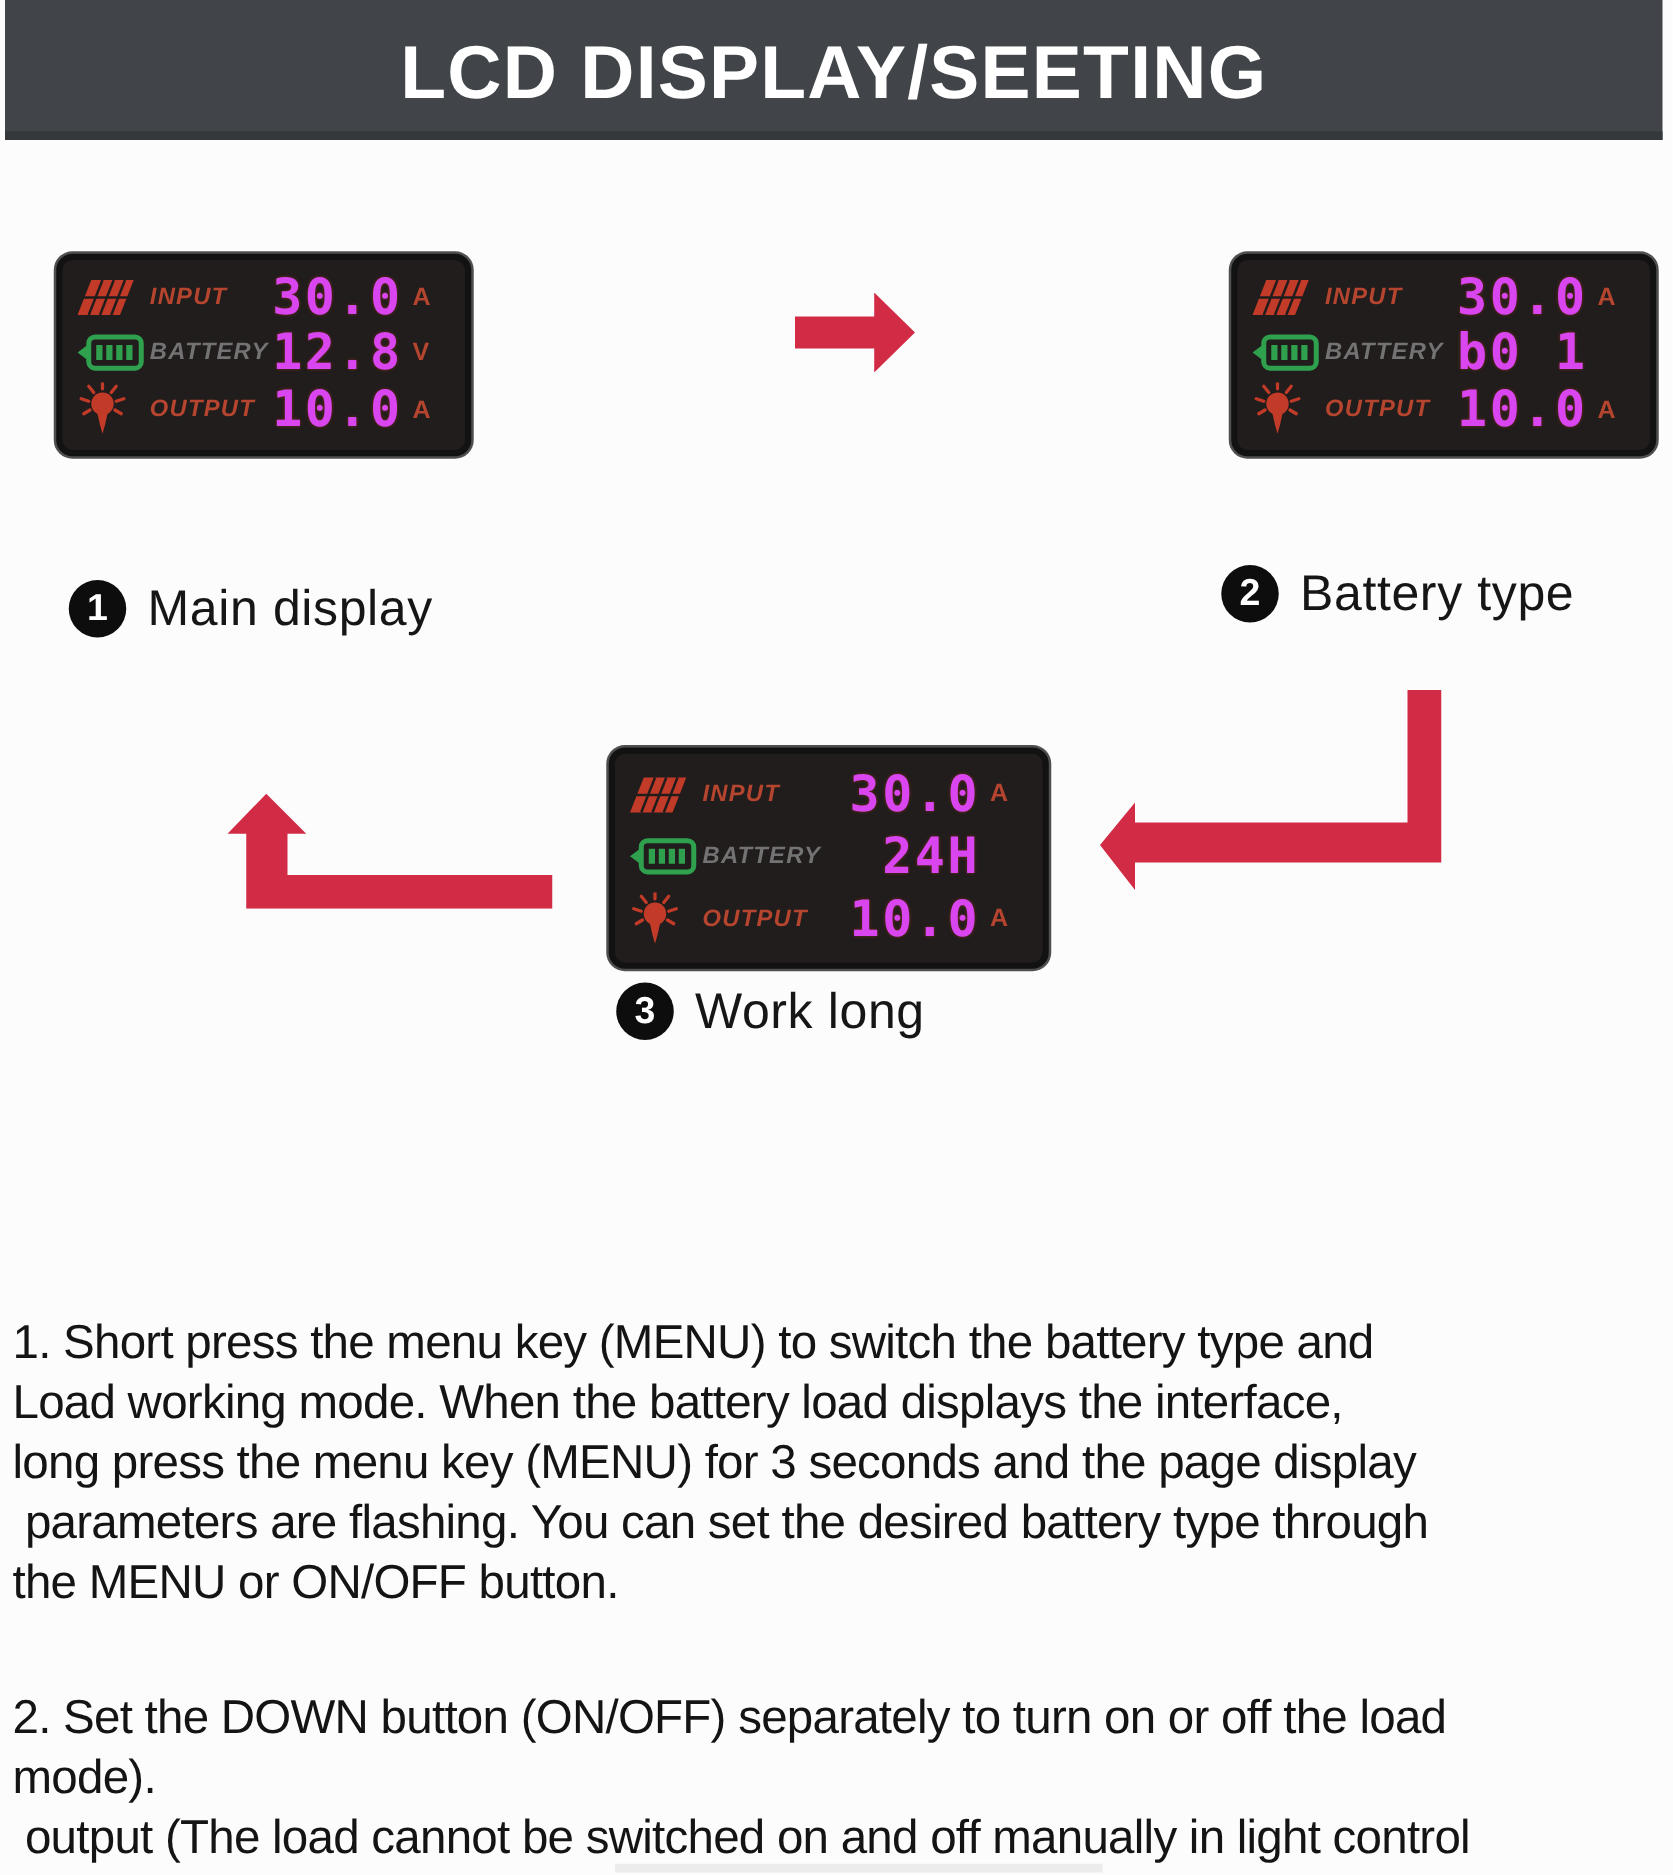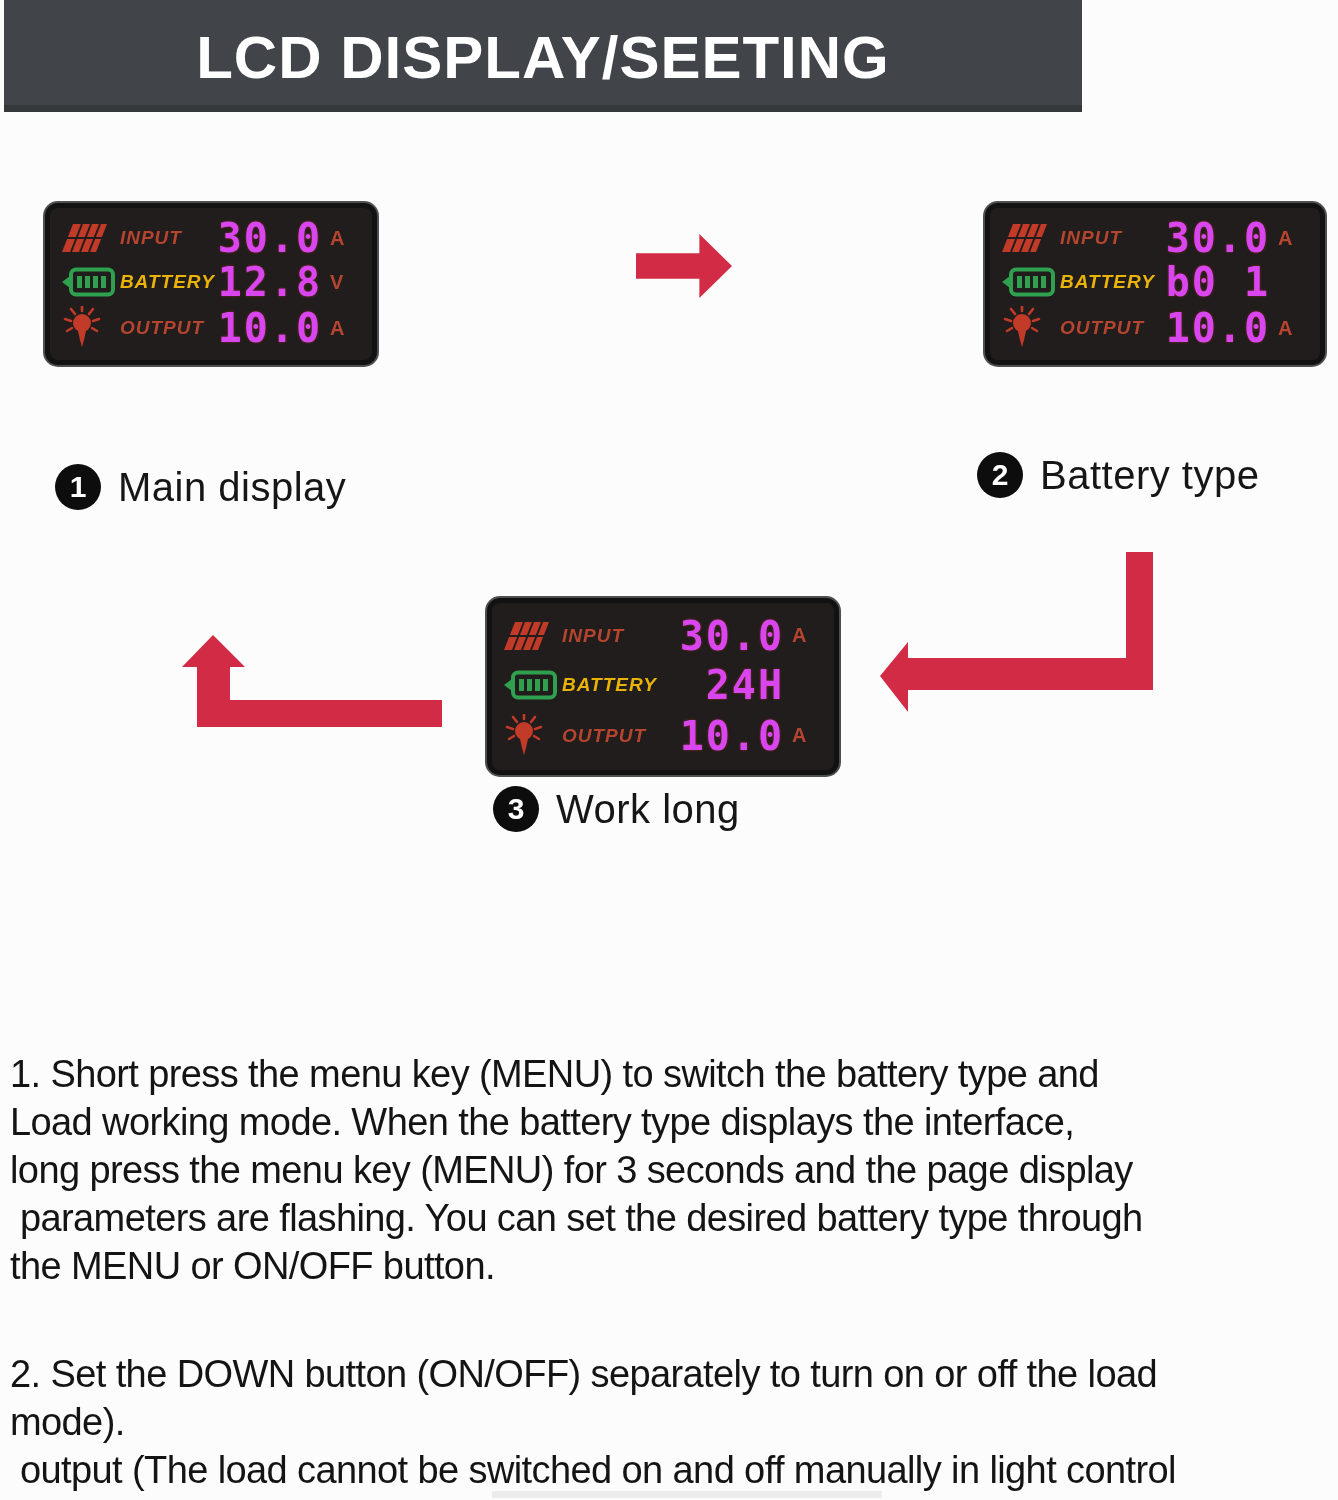--- a/index.html
+++ b/index.html
@@ -5,21 +5,21 @@
   * { box-sizing: border-box; }
   html,body { margin:0; padding:0; background:#ffffff; }
   .page {
     position:relative; width:1338px; height:1500px;
     background:#fcfcfc; overflow:hidden;
     font-family:"Liberation Sans", sans-serif;
   }
 
   
   .header {
-    position:absolute; left:4px; top:0; width:1078px; height:112px;
+    position:absolute; left:4px; top:0; width:1326px; height:112px;
     background:#414549; border-bottom:7px solid #35383b;
     display:flex; align-items:center; justify-content:center;
   }
   .header h1 {
     margin:0; padding-top:10px; color:#ffffff;
     font-size:60px; font-weight:bold; letter-spacing:1px;
   }
 
   
   .lcd {
@@ -32,21 +32,21 @@
   .lcd-row { display:flex; align-items:center; }
   .lcd-icon { width:58px; display:flex; justify-content:flex-start; align-items:center; }
   .lcd-icon svg { display:block; }
   .icon-red   { color:#c23a28; }
   .icon-green { color:#2fa04e; }
   .lcd-label {
     width:98px; font-size:19px; font-weight:bold; font-style:italic;
     letter-spacing:1px;
   }
   .label-red   { color:#b5452f; }
-  .label-green { color:#eab308; }
+  .label-green { color:#737373; }
   .lcd-value {
     flex:1; text-align:right; white-space:pre;
     font-family:"DejaVu Sans Mono", monospace;
     font-size:40px; font-weight:bold; line-height:1;
     color:#d946ef; letter-spacing:2px;
     text-shadow:0 0 3px rgba(220,60,30,.45);
   }
   .lcd-unit {
     width:30px; margin-left:8px; text-align:left;
     font-size:20px; font-weight:bold; color:#b5452f;
@@ -275,21 +275,21 @@
     <polygon points="31,0 63,32 48,32 48,65 260,65 260,92 15,92 15,32 0,32"></polygon>
   </svg>
 
   <div class="step" style="left:493px; top:786px;">
     <span class="badge">3</span>
     <span class="step-label">Work long</span>
   </div>
 
   <div class="para" style="top:1050px;">
     <div>1. Short press the menu key (MENU) to switch the battery type and</div>
-    <div>Load working mode. When the battery type displays the interface,</div>
+    <div>Load working mode. When the battery load displays the interface,</div>
     <div>long press the menu key (MENU) for 3 seconds and the page display</div>
     <div> parameters are flashing. You can set the desired battery type through</div>
     <div>the MENU or ON/OFF button.</div>
   </div>
 
   <div class="para" style="top:1350px;">
     <div>2. Set the DOWN button (ON/OFF) separately to turn on or off the load</div>
     <div>mode).</div>
     <div> output (The load cannot be switched on and off manually in light control</div>
   </div>

